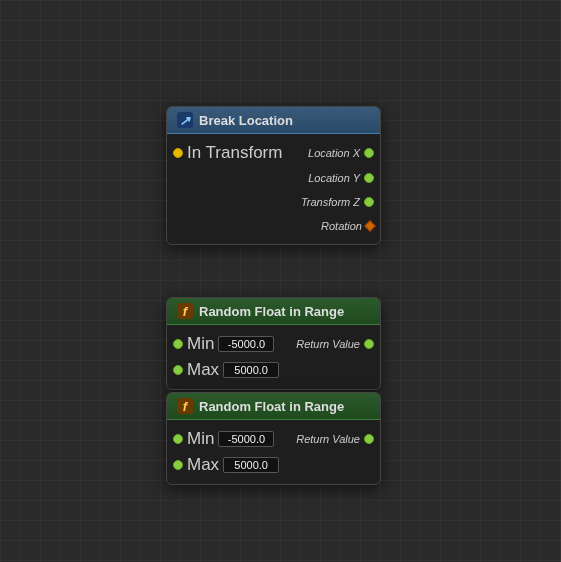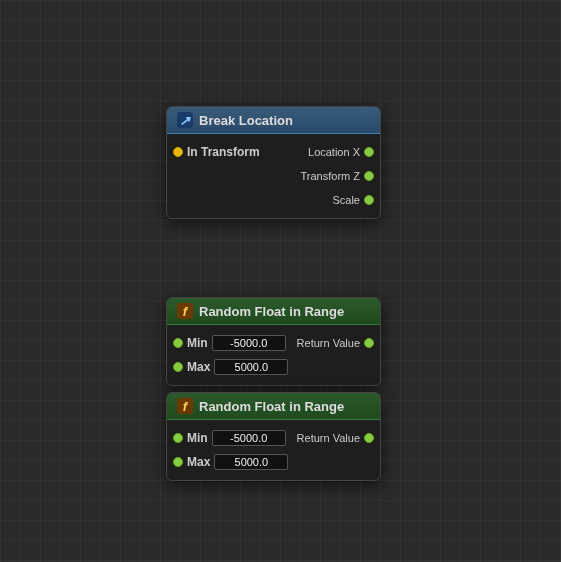--- a/index.html
+++ b/index.html
@@ -95,41 +95,41 @@
     .pin-orange {
       background: #cc6600;
       border: 1px solid #aa4400;
       border-radius: 0;
       transform: rotate(45deg);
       width: 8px;
       height: 8px;
     }
 
     .pin-label {
-      font-size: 12px;
+      font-size: 17px;
       color: #cccccc;
       white-space: nowrap;
-      font-weight: bold;
     }
 
     .pin-label-right {
       font-size: 11px;
       color: #cccccc;
       white-space: nowrap;
       text-align: right;
+      font-style: italic;
     }
 
     .input-field {
       background: #111;
       border: 1px solid #555;
       color: #eee;
       font-size: 11px;
       padding: 1px 4px;
       border-radius: 2px;
-      width: 74px;
+      width: 56px;
       text-align: center;
     }
 
     .header-icon {
       font-size: 13px;
       font-style: italic;
       font-weight: bold;
       color: #ffcc55;
       background: #6a3a00;
       border-radius: 3px;
@@ -179,29 +179,36 @@
         <span class="pin-label">In Transform</span>
       </div>
       <div class="pin-group-right">
         <span class="pin-label-right">Location X</span>
         <div class="pin pin-green-out"></div>
       </div>
     </div>
     <div class="node-row">
       <div></div>
       <div class="pin-group-right">
+        <span class="pin-label-right">Location Y</span>
+        <div class="pin pin-green-out"></div>
+      </div>
+    </div>
+    <div class="node-row">
+      <div></div>
+      <div class="pin-group-right">
         <span class="pin-label-right">Transform Z</span>
         <div class="pin pin-green-out"></div>
       </div>
     </div>
     <div class="node-row">
       <div></div>
       <div class="pin-group-right">
-        <span class="pin-label-right">Scale</span>
-        <div class="pin pin-green-out"></div>
+        <span class="pin-label-right">Rotation</span>
+        <div class="pin pin-orange"></div>
       </div>
     </div>
   </div>
 </div>
 
 <div class="node float-node-1">
   <div class="node-header node-header-green">
     <div class="header-icon">f</div>
     <span>Random Float in Range</span>
   </div>

